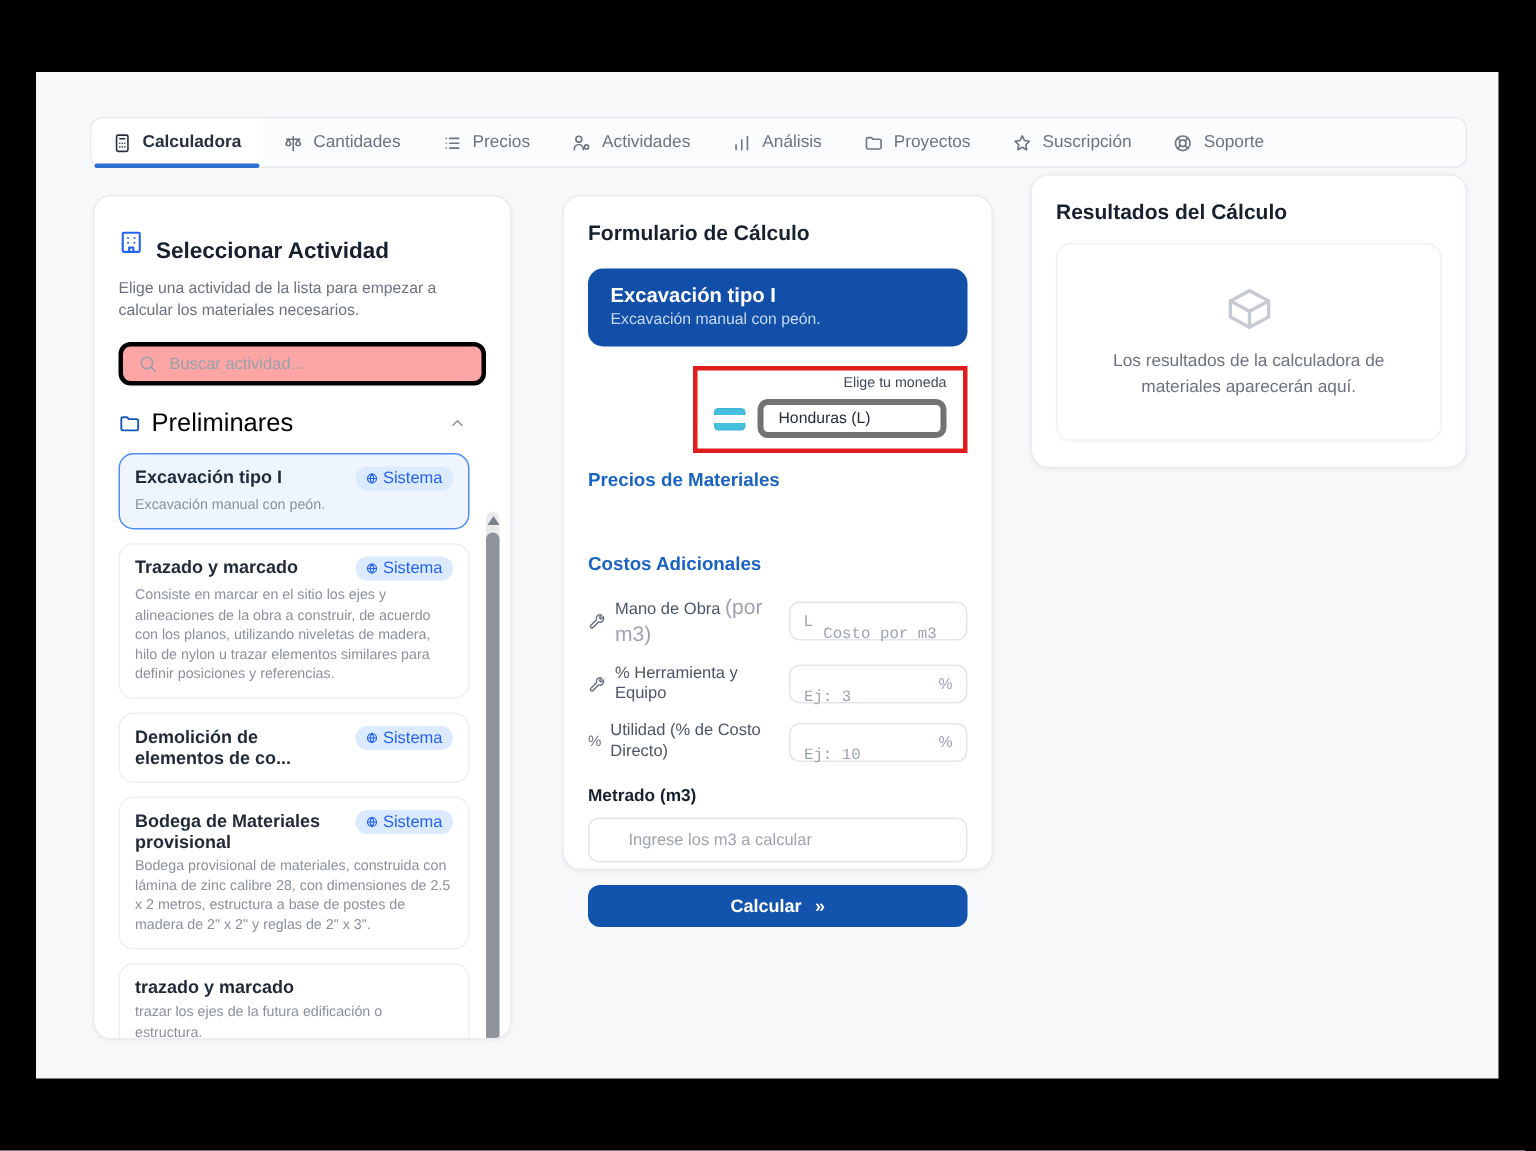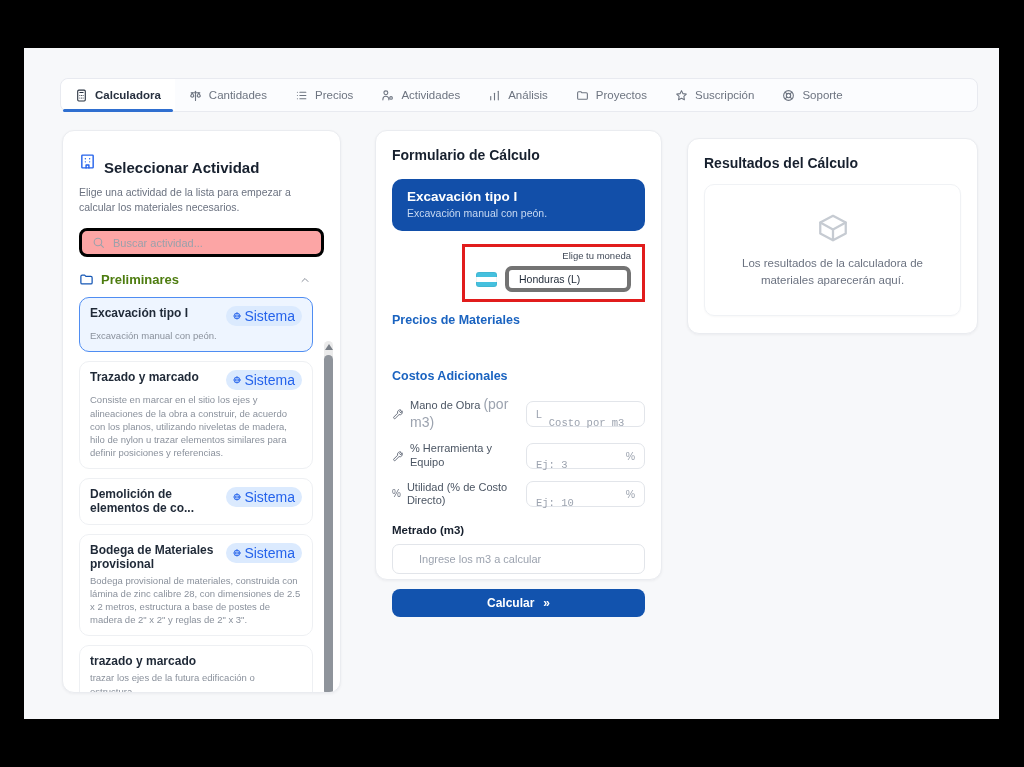--- a/index.html
+++ b/index.html
@@ -15,48 +15,48 @@
   .tab .ic { width:13px; height:13px; }
   .tab.active { color:#27303f; font-weight:bold; background:#fff; border-radius:8px 0 0 8px; }
   .tab.active::after { content:""; position:absolute; left:2px; right:2px; bottom:-1px; height:3px;
                        background:#2f6fd0; border-radius:2px; }
 
   
   .card { position:absolute; background:#fff; border:1px solid #eaecf0; border-radius:12px;
           box-shadow:0 1px 3px rgba(16,24,40,.05); }
   .card-activity { left:38px; top:82px; width:279px; height:563px; padding:16px; overflow:hidden; }
   .card-form     { left:351px; top:82px; width:287px; height:450px; padding:16px; }
-  .card-results  { left:663px; top:90px; width:291px; height:196px; padding:16px; }
+  .card-results  { left:663px; top:68px; width:291px; height:196px; padding:16px; }
 
   .ic { stroke:currentColor; fill:none; stroke-width:2; stroke-linecap:round; stroke-linejoin:round; display:block; }
 
   
   .ap-titlerow { display:flex; align-items:center; gap:8px; margin-bottom:9px; }
   .ap-titlerow .ic { width:17px; height:17px; color:#2563eb; }
   .ap-title { font-size:15px; font-weight:bold; color:#17202e;margin-top:12px; }
   .ap-sub { font-size:10.5px; color:#6b7280; line-height:1.4; margin-bottom:14px; }
   .search { display:flex; align-items:center; gap:8px; height:29px; border:3px solid #000000;
             border-radius:8px; padding:0 10px; background:#fca5a5; margin-bottom:15px; }
   .search .ic { width:13px; height:13px; color:#9aa1ab; flex:none; }
   .search input { border:none; outline:none; font-size:11px; color:#374151; width:100%;
                   font-family:"Liberation Sans",sans-serif; background:transparent; }
   .search input::placeholder { color:#9aa1ab; }
   .cat-row { display:flex; align-items:center; gap:7px; margin-bottom:10px; width:232px; }
   .cat-row .folder { width:15px; height:15px; color:#1557b5; }
-  .cat-label { font-size:13px; font-weight:bold; color:#4d7c0f; flex:1; }
+  .cat-label { font-size:17px; font-weight:normal; color:#000000; flex:1; }
   .cat-chevron { width:12px; height:12px; color:#8b919c; cursor:pointer; }
 
   .list { width:234px; }
   .item { border:1px solid #eef0f3; border-radius:10px; padding:8px 10px 9px; margin-bottom:9px;
           background:#fff; cursor:pointer; }
   .item.selected { background:#eef5ff; border:1.5px solid #4f8df2; }
   .item-head { display:flex; justify-content:space-between; align-items:flex-start; gap:6px; }
   .item-title { font-size:12px; font-weight:bold; color:#1f2937; }
   .badge { display:flex; align-items:center; gap:3px; background:#dbeafe; color:#2563eb;
-           font-size:14px; padding:2px 7px; border-radius:999px; flex:none; }
+           font-size:11px; padding:2px 7px; border-radius:999px; flex:none; }
   .badge .ic { width:8px; height:8px; stroke-width:2.4; }
   .item-desc { font-size:9.5px; color:#8a919c; line-height:1.38; margin-top:3px; }
 
   
   .rail { position:absolute; right:7px; top:210px; width:9px; height:422px; background:#ebebeb;
           border-radius:5px; display:flex; flex-direction:column; align-items:center; }
   .rail-up { margin-top:3px; width:0; height:0; border-left:4px solid transparent;
              border-right:4px solid transparent; border-bottom:6px solid #7a8088; cursor:pointer; }
   .thumb { position:absolute; top:14px; width:9px; height:340px; background:#8f949b; border-radius:5px; cursor:pointer; }
 

